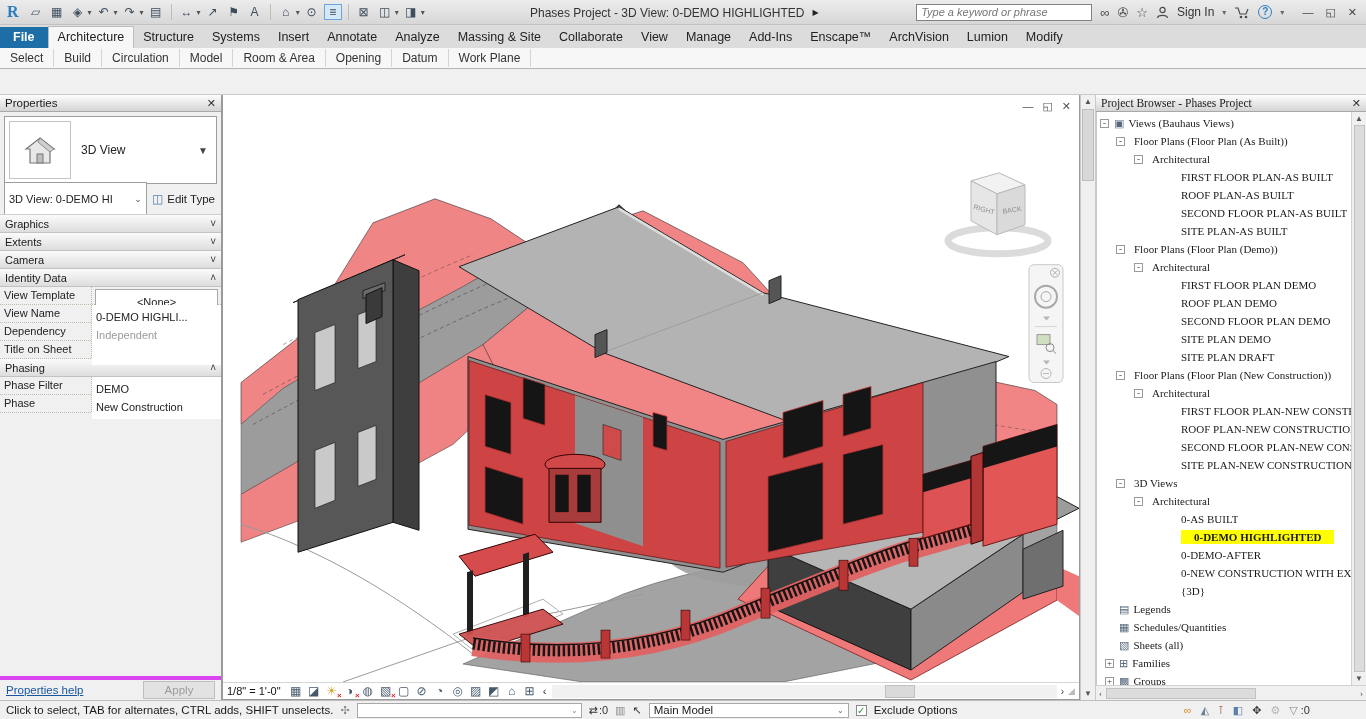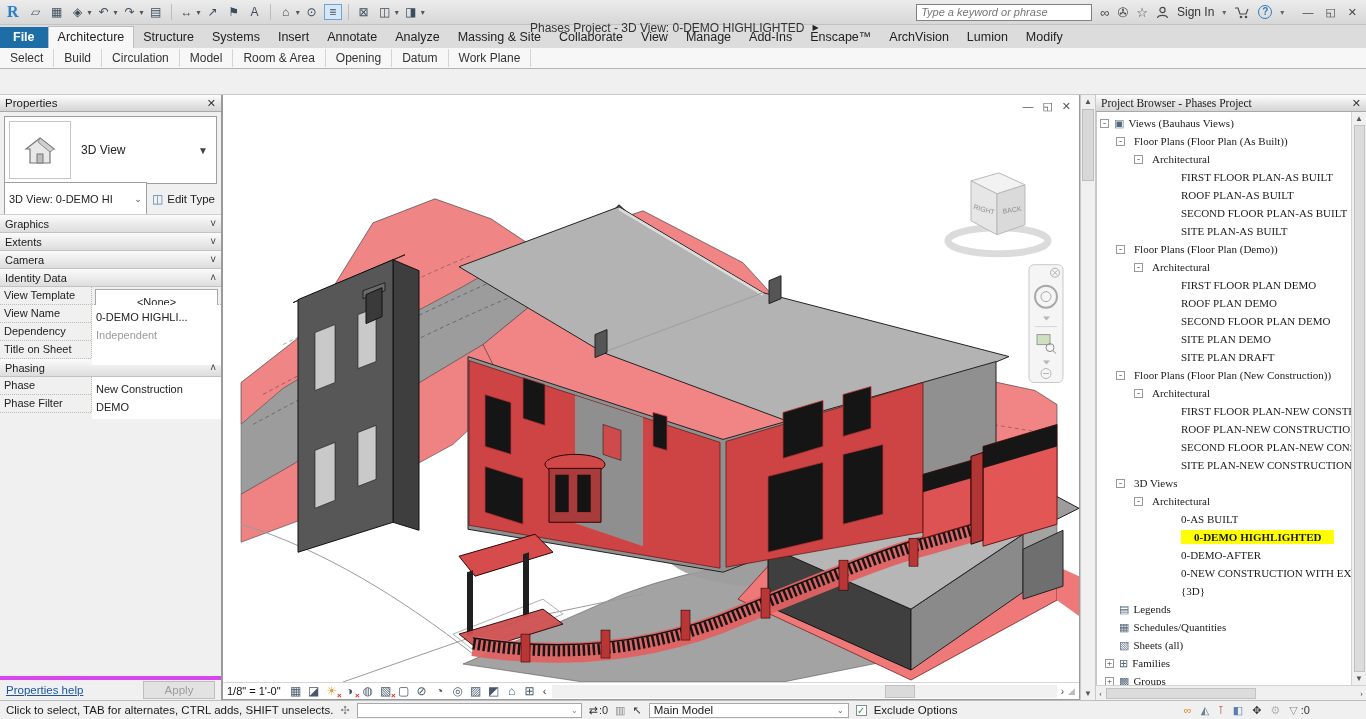--- a/index.html
+++ b/index.html
@@ -7,21 +7,21 @@
     font-family:"Liberation Sans", sans-serif; background:#f0f0f0; color:#222;
     -webkit-font-smoothing:antialiased; }
   
   .titlebar { position:relative; height:25px; background:linear-gradient(#ececec,#d7d7d7);
     border-bottom:1px solid #c2c2c2; display:flex; align-items:center; padding:0 5px; gap:3px; font-size:12px; }
   .logo { font-weight:bold; font-size:16px; color:#2a7fc2; padding:0 5px 0 2px; font-family:"Liberation Serif",serif; }
   .qat-btn { min-width:18px; text-align:center; font-size:12px; color:#3c4c5c; padding:0 2px; cursor:default; }
   .qat-dd { font-size:8px; color:#555; margin-left:-2px; }
   .qat-sep { width:1px; height:16px; background:#bdbdbd; margin:0 3px; }
   .qat-btn.active { background:#d6e7f6; border:1px solid #6da3d8; }
-  .title-center { position:absolute; left:50%; top:15px; transform:translateX(-53%);
+  .title-center { position:absolute; left:50%; top:0; transform:translateX(-53%);
     height:25px; display:flex; align-items:center; gap:8px; font-size:12px; color:#333; white-space:nowrap; }
   .title-arrow { font-size:8px; color:#222; }
   .tb-right { margin-left:auto; display:flex; align-items:center; gap:8px; }
   .searchbox { width:176px; height:17px; border:1px solid #828282; background:#fff;
     font-size:11px; font-style:italic; color:#909090; padding:0 4px; font-family:"Liberation Sans",sans-serif; }
   .tb-icon { font-size:13px; color:#4a4a4a; }
   .help-circle { display:inline-block; width:14px; height:14px; border:1.5px solid #2f7fc2; color:#2f7fc2;
     border-radius:50%; font-size:10px; line-height:11px; text-align:center; font-weight:bold; }
   .win-btns { display:flex; gap:12px; margin:0 4px 0 10px; color:#444; font-size:11px; }
   .signin-label { font-size:12px; color:#333; }
@@ -296,28 +296,28 @@
           <span class="pchev"></span>
         </div>
 
         <div class="prow header">
           <span class="plabel">Phasing</span>
           <span class="pval"></span>
           <span class="pchev">˄</span>
         </div>
 
         <div class="prow param">
+          <span class="plabel">Phase Filter</span>
+          <span class="pval yellow">DEMO</span>
+          <span class="pchev"></span>
+        </div>
+
+        <div class="prow param">
           <span class="plabel">Phase</span>
           <span class="pval">New Construction</span>
-          <span class="pchev"></span>
-        </div>
-
-        <div class="prow param">
-          <span class="plabel">Phase Filter</span>
-          <span class="pval yellow">DEMO</span>
           <span class="pchev"></span>
         </div>
       </div>
     <div class="props-bottom">
       <span class="help-link">Properties help</span>
       <span class="apply-btn">Apply</span>
     </div>
   </div>
 
   <div class="drawing">

